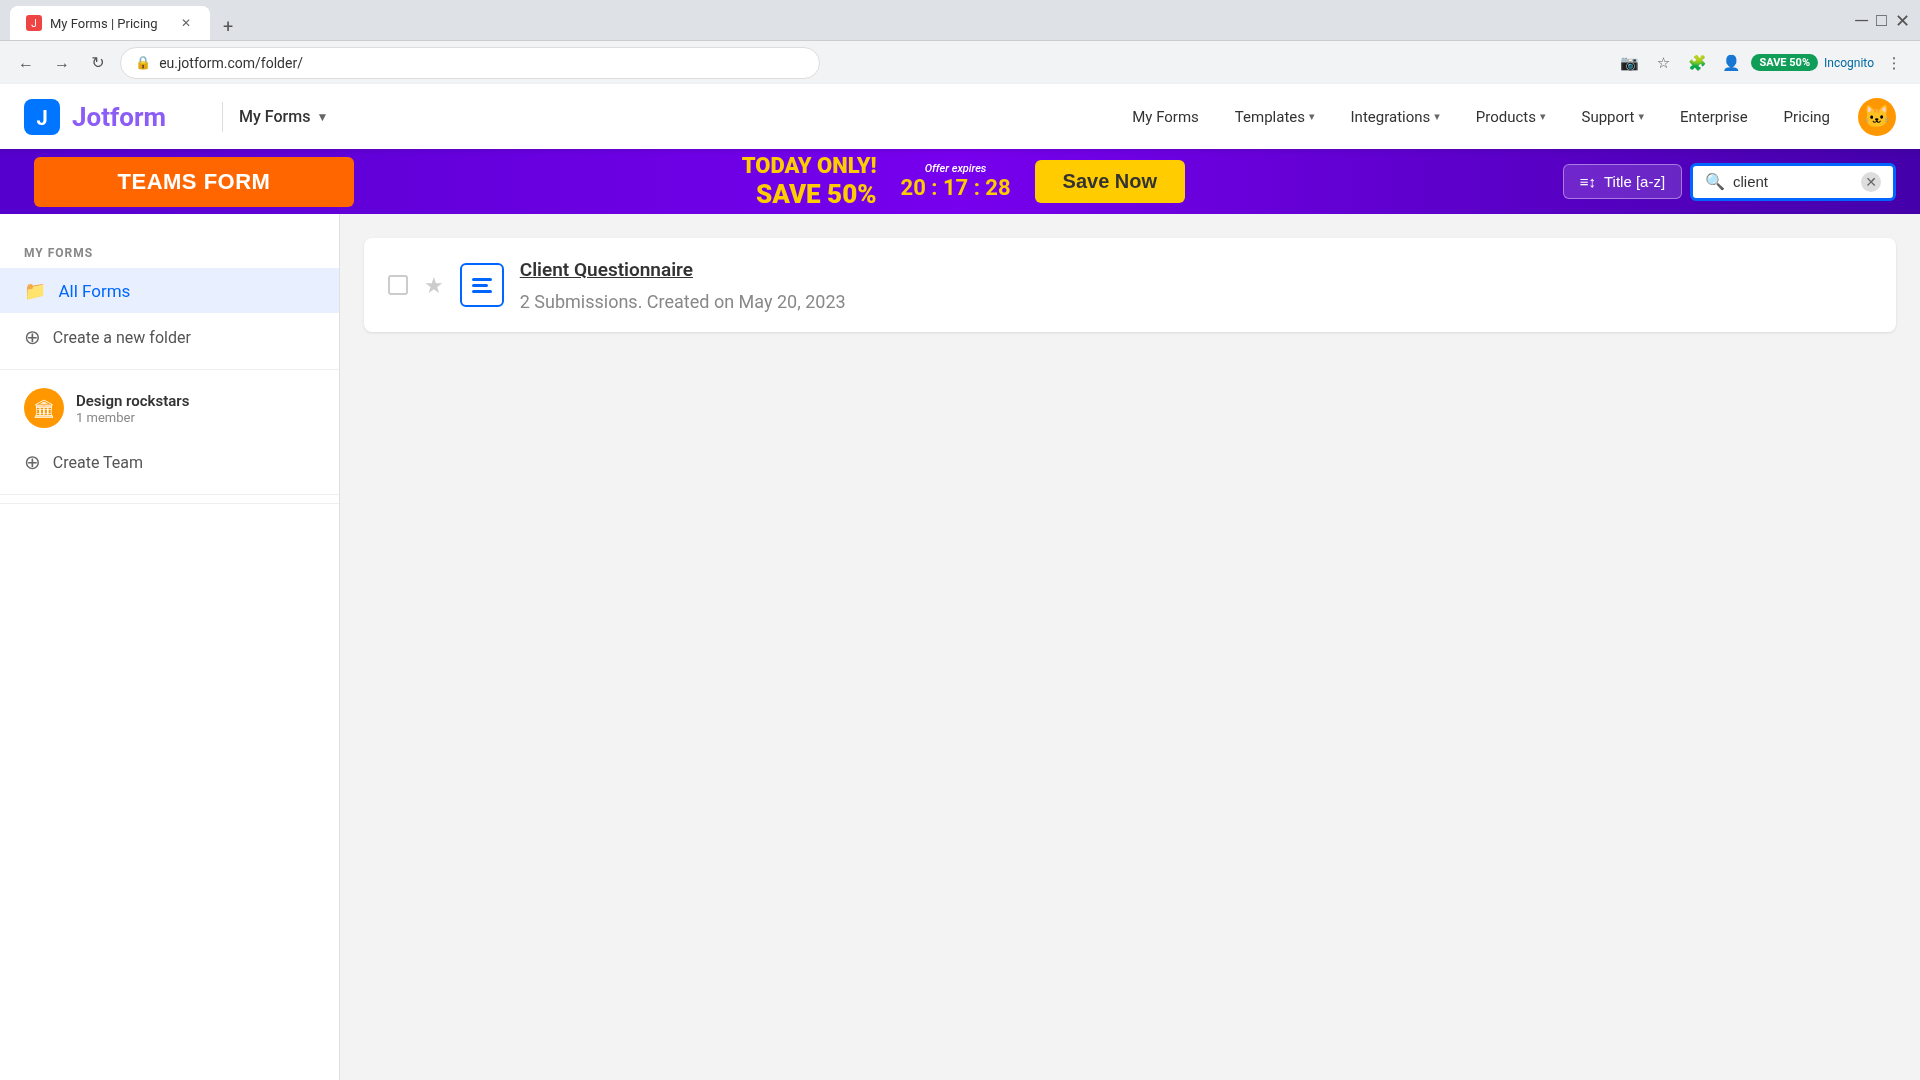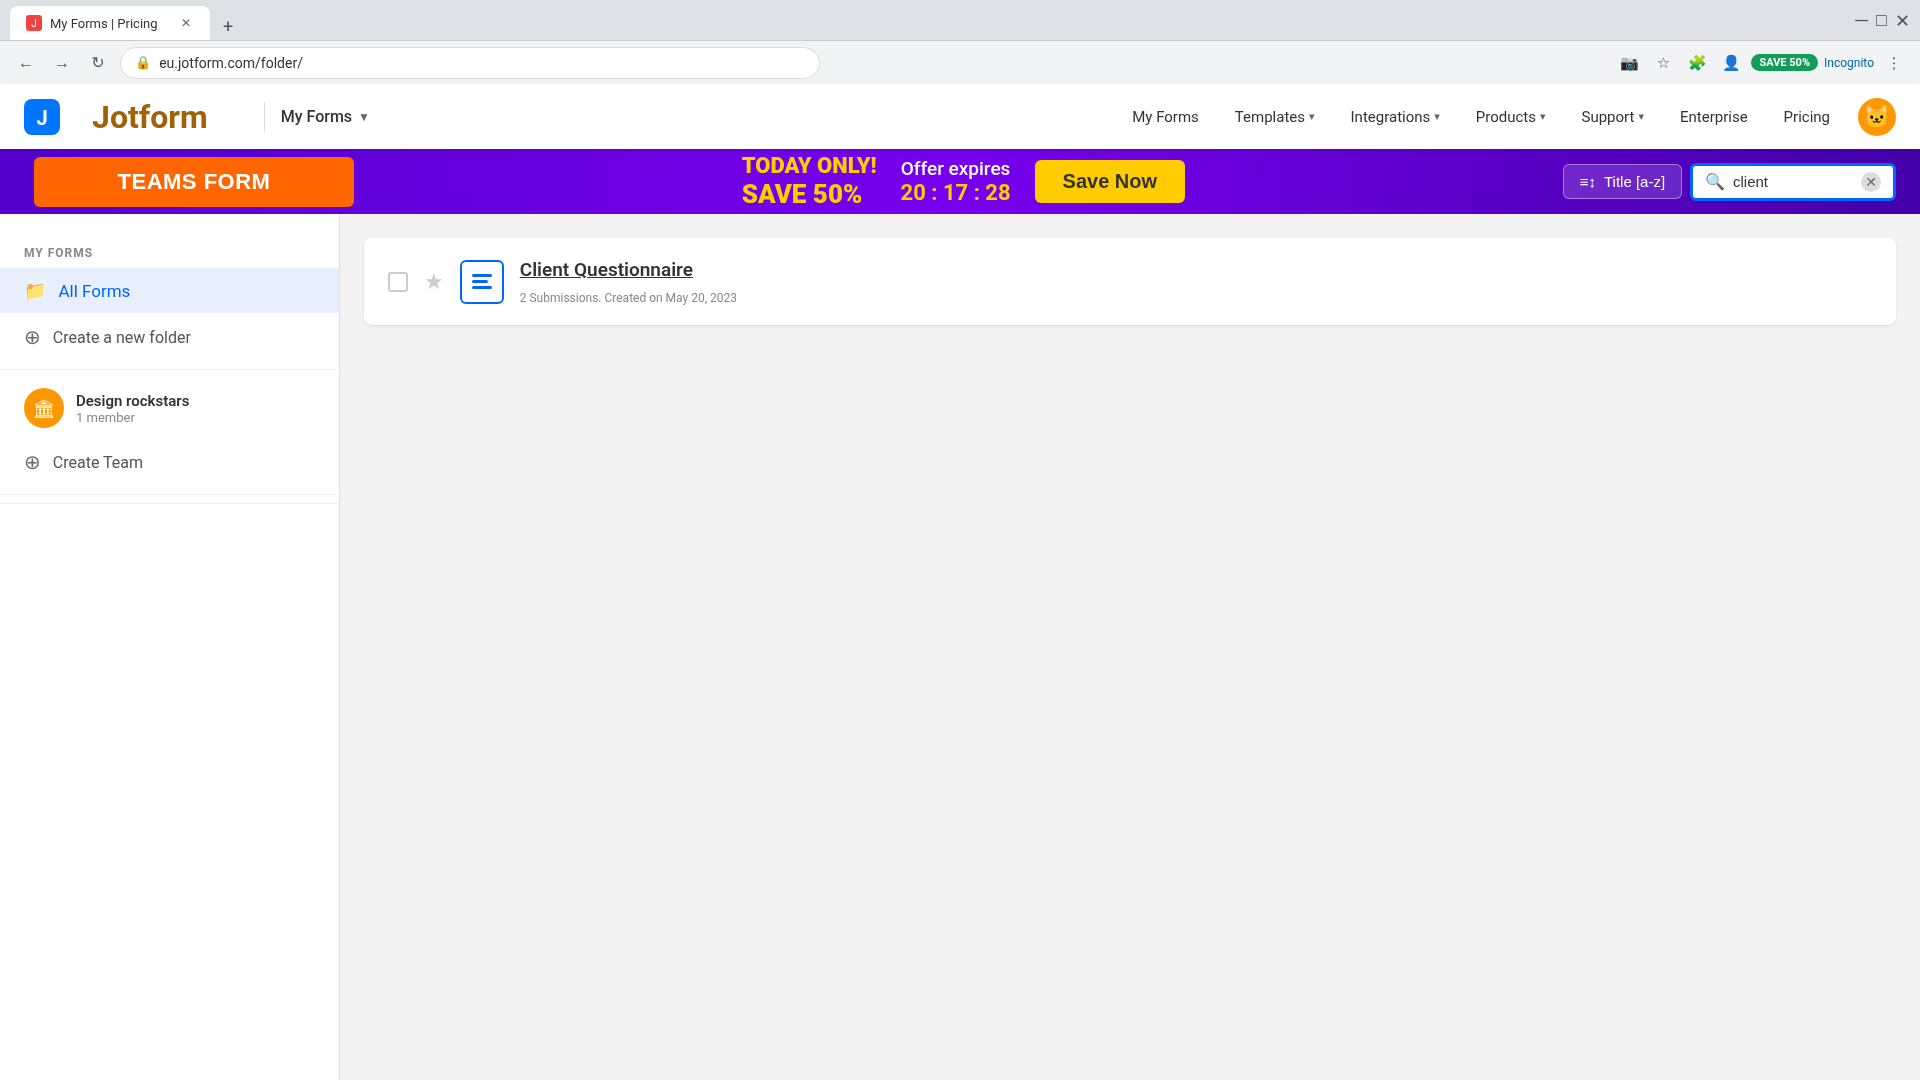--- a/index.html
+++ b/index.html
@@ -22,39 +22,39 @@
     .save-50-badge { background: #0f9d58; color: white; font-size: 11px; font-weight: bold; padding: 2px 8px; border-radius: 10px; }
     .incognito-label { font-size: 12px; color: #0369a1; }
 
     
     .app { width: 1920px; height: calc(1080px - 84px); display: flex; flex-direction: column; }
 
     
     .top-nav { background: #fff; height: 65px; display: flex; align-items: center; padding: 0 24px; box-shadow: 0 2px 4px rgba(0,0,0,0.1); position: relative; z-index: 10; }
     .logo-area { display: flex; align-items: center; gap: 12px; margin-right: 40px; }
     .logo-icon { width: 36px; height: 36px; }
-    .logo-text { font-size: 32px; font-weight: 700; color: #a16207; margin-left: 20px; }
+    .logo-text { font-size: 26px; font-weight: 700; color: #8b5cf6; }
     .divider-v { width: 1px; height: 30px; background: #ddd; margin: 0 16px; }
     .my-forms-nav { display: flex; align-items: center; gap: 6px; font-size: 16px; color: #333; cursor: pointer; font-weight: 500; }
     .nav-dropdown-icon { color: #666; font-size: 12px; }
     .nav-links { display: flex; align-items: center; gap: 4px; margin-left: auto; }
     .nav-link { display: flex; align-items: center; gap: 4px; padding: 8px 16px; font-size: 15px; color: #333; cursor: pointer; border-radius: 4px; font-weight: 400; }
     .nav-link .chevron { font-size: 11px; color: #666; }
     .nav-avatar { width: 38px; height: 38px; border-radius: 50%; background: #ff9800; display: flex; align-items: center; justify-content: center; cursor: pointer; overflow: hidden; margin-left: 12px; }
     .pricing-link { color: #333; font-size: 15px; padding: 8px 16px; cursor: pointer; font-weight: 400; }
 
     
     .promo-banner { background: linear-gradient(90deg, #5500cc 0%, #7700ee 50%, #4400aa 100%); height: 65px; display: flex; align-items: center; padding: 0 24px; gap: 0; }
     .promo-left { flex: 0 0 340px; display: flex; align-items: center; justify-content: center; }
     .create-form-btn { background: #ff6600; color: white; border: none; border-radius: 6px; font-size: 22px; font-weight: 700; padding: 0 40px; height: 50px; cursor: pointer; width: 320px; letter-spacing: 0.5px; }
     .promo-center { flex: 1; display: flex; align-items: center; justify-content: center; gap: 24px; }
-    .promo-text { text-align: left; }
+    .promo-text { text-align: right; }
     .promo-today { color: #ffcc00; font-size: 22px; font-weight: 900; line-height: 1.2; }
     .promo-save { color: #ffcc00; font-size: 26px; font-weight: 900; line-height: 1.2; }
-    .promo-offer { color: white; font-size: 19px; font-weight: 500; }
+    .promo-offer { color: white; font-size: 11px; font-weight: 500; font-style: italic; }
     .promo-timer { color: #ffcc00; font-size: 22px; font-weight: 700; }
     .save-now-btn { background: #ffcc00; color: #333; border: none; border-radius: 6px; font-size: 20px; font-weight: 700; padding: 10px 28px; cursor: pointer; }
     .promo-right { flex: 0 0 280px; display: flex; align-items: center; gap: 8px; }
     .sort-btn { background: rgba(255,255,255,0.15); color: white; border: 1px solid rgba(255,255,255,0.4); border-radius: 6px; padding: 8px 16px; font-size: 15px; cursor: pointer; display: flex; align-items: center; gap: 8px; white-space: nowrap; }
     .search-box { display: flex; align-items: center; background: white; border-radius: 6px; padding: 6px 12px; gap: 8px; flex: 1; border: 3px solid #0066ff; }
     .search-box input { border: none; outline: none; font-size: 15px; color: #333; width: 120px; background: transparent; }
     .search-box .search-icon { color: #666; font-size: 16px; }
     .search-clear { color: #666; cursor: pointer; font-size: 14px; background: #ddd; border-radius: 50%; width: 20px; height: 20px; display: flex; align-items: center; justify-content: center; }
 
     
@@ -79,21 +79,21 @@
     .form-item { display: flex; align-items: center; gap: 16px; background: #fff; border-radius: 8px; padding: 20px 24px; box-shadow: 0 1px 3px rgba(0,0,0,0.1); }
     .form-checkbox { width: 20px; height: 20px; border: 2px solid #ccc; border-radius: 3px; cursor: pointer; flex-shrink: 0; }
     .form-star { font-size: 22px; color: #ccc; cursor: pointer; flex-shrink: 0; }
     .form-icon { width: 44px; height: 44px; background: #fff; border: 2px solid #0066ff; border-radius: 6px; display: flex; align-items: center; justify-content: center; flex-shrink: 0; }
     .form-icon-lines { display: flex; flex-direction: column; gap: 3px; }
     .form-icon-line { height: 3px; border-radius: 2px; background: #0066ff; }
     .form-icon-line:nth-child(1) { width: 20px; }
     .form-icon-line:nth-child(2) { width: 16px; }
     .form-icon-line:nth-child(3) { width: 20px; }
     .form-details .form-title { font-size: 19px; font-weight: 600; color: #333; text-decoration: underline; }
-    .form-details .form-meta { font-size: 12px; color: #888; margin-top: 10px; }
+    .form-details .form-meta { font-size: 18px; color: #888; margin-top: 10px; }
 
     
     ::-webkit-scrollbar { width: 6px; }
     ::-webkit-scrollbar-thumb { background: #ccc; border-radius: 3px; }
   </style>
 </head>
 <body>
 
 <div class="browser-chrome">
   <div class="browser-title-bar">

